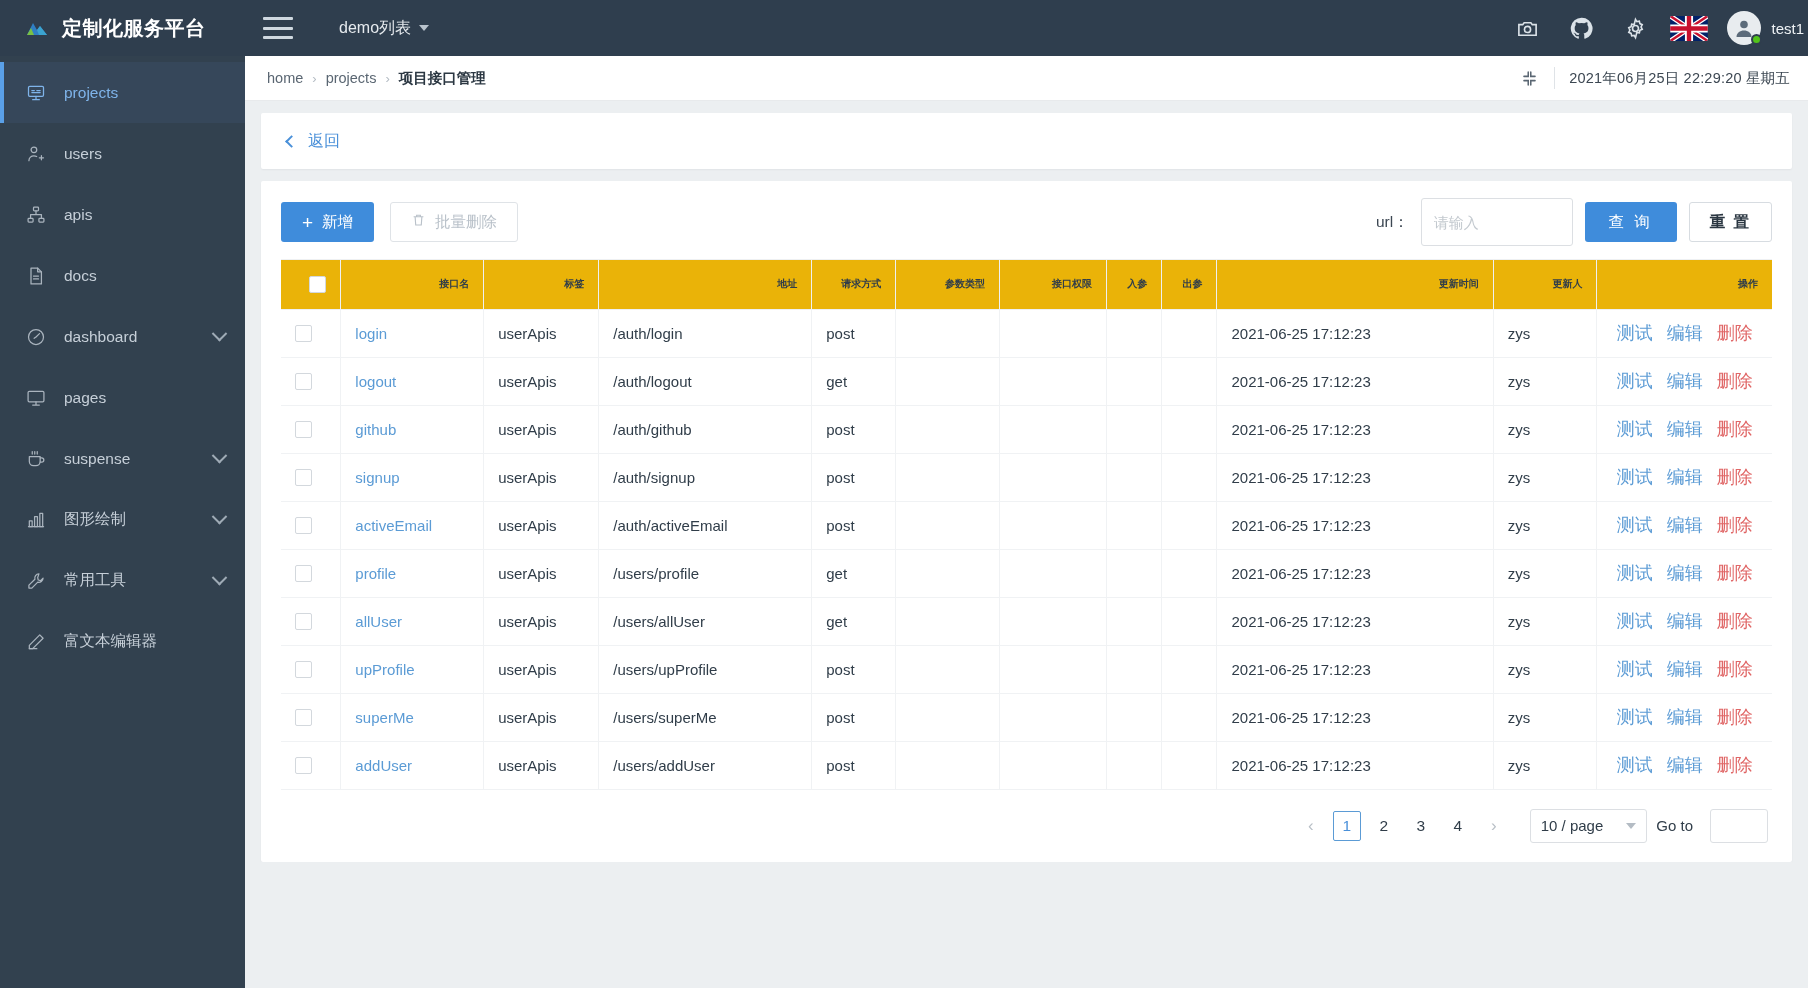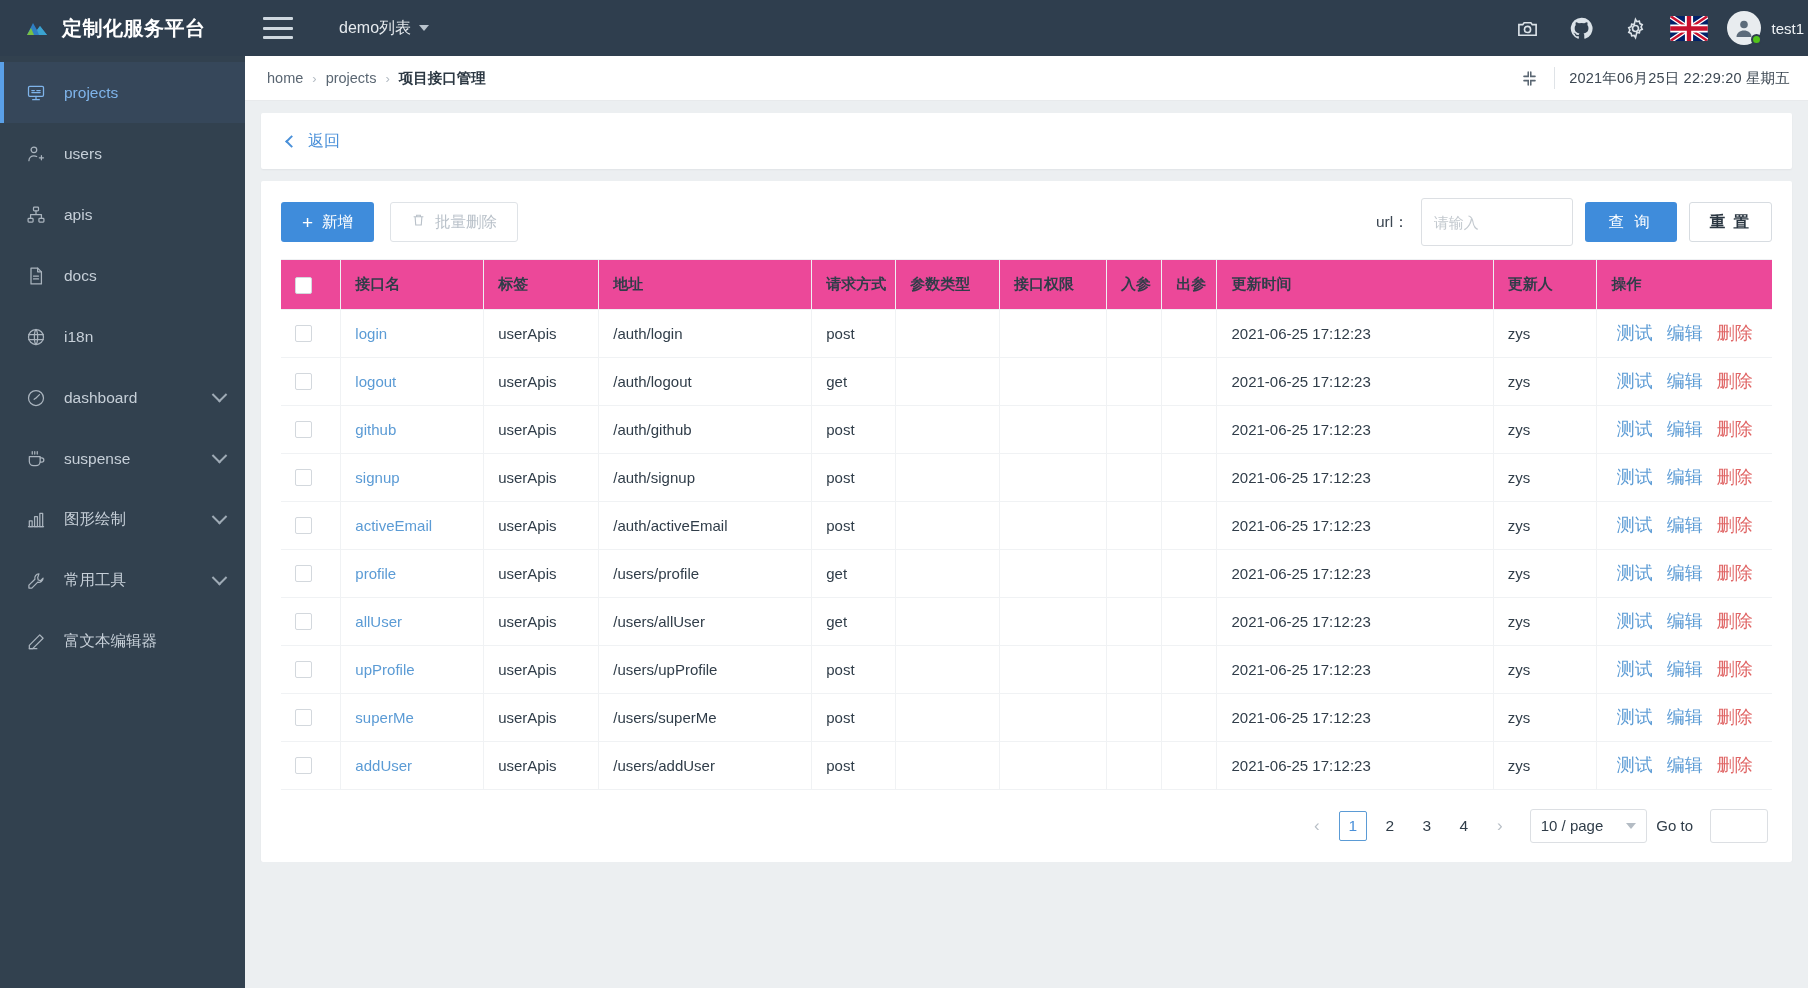--- a/index.html
+++ b/index.html
@@ -160,23 +160,23 @@
     border: 1px solid #dcdfe3; border-radius: 3px;
     padding: 0 12px; font-size: 15px; color: #303d49;
     font-family: inherit; background:#fff; outline: none;
   }
   .txtinput::placeholder { color: #c3c9cf; }
 
   
   .tbl-wrap { border-top: 1px solid #eef0f2; }
   table.grid { width: 100%; border-collapse: collapse; table-layout: fixed; }
   table.grid th {
-    background: #ec4899;
-    color: #303d49; font-weight: 600; font-size: 15px;
-    text-align: left; padding: 0 14px; height: 49px;
+    background: #eab308;
+    color: #303d49; font-weight: 600; font-size: 10px;
+    text-align: right; padding: 0 14px; height: 49px;
     border-bottom: 1px solid #eef0f2;
     border-right: 1px solid #eef0f2;
     white-space: nowrap;
   }
   table.grid th:last-child { border-right: none; }
   table.grid td {
     height: 48px; padding: 0 14px; font-size: 15px; color: #303d49;
     border-bottom: 1px solid #f0f2f4;
     border-right: 1px solid #f0f2f4;
     white-space: nowrap; overflow: hidden; text-overflow: ellipsis;
@@ -215,21 +215,21 @@
   .pg-num {
     min-width: 28px; height: 30px; padding: 0 6px;
     display:flex; align-items:center; justify-content:center;
     font-size: 15.5px; color: #303d49; cursor: pointer; border-radius: 2px;
     border: 1px solid transparent;
   }
   .pg-num.active { border: 1px solid #5b9bd5; color: #4a90d9; }
   .pg-size {
     height: 34px; min-width: 108px; border: 1px solid #dcdfe3; border-radius: 3px;
     display:flex; align-items:center; justify-content: space-between; gap: 23px;
-    padding: 0 10px; font-size: 15px; color: #303d49; cursor:pointer; margin-left: 8px;
+    padding: 0 10px; font-size: 15px; color: #303d49; cursor:pointer; margin-left: 14px;
   }
   .pg-size .cd { width: 0; height: 0; border-left: 5px solid transparent; border-right: 5px solid transparent; border-top: 6px solid #b4bcc4; }
   .pg-goto { font-size: 15px; color: #303d49; }
   .pg-input { width: 58px; height: 34px; border: 1px solid #dcdfe3; border-radius: 3px; margin-left: 8px; background:#fff; outline:none; font-family:inherit; font-size:15px; padding: 0 8px; }
 
   .bottom-strip { height: 14px; background:#eceff1; }
 </style>
 </head>
 <body>
 
@@ -339,34 +339,34 @@
             <path d="M14 2.5V7h4.5"></path>
             <path d="M9 12h6M9 15.5h6"></path>
           </svg>
         </span>
         <span class="lbl">docs</span>
       </div>
       <div class="nav-item">
         <span class="ico">
           <svg width="20" height="20" viewBox="0 0 24 24" fill="none" stroke="#aab4be" stroke-width="1.5" stroke-linejoin="round" stroke-linecap="round">
             <circle cx="12" cy="12" r="9"></circle>
-            <path d="M3.2 9h17.6M3.2 15h17.6M12 3c2.6 2.6 2.6 15.4 0 18M12 3c-2.6 2.6-2.6 15.4 0 18"></path>
-          </svg>
-        </span>
-        <span class="lbl">i18n</span>
-      </div>
-      <div class="nav-item">
-        <span class="ico">
-          <svg width="20" height="20" viewBox="0 0 24 24" fill="none" stroke="#aab4be" stroke-width="1.5" stroke-linejoin="round" stroke-linecap="round">
-            <circle cx="12" cy="12" r="9"></circle>
             <path d="M12 12l4.2-4M12 12l-2.2 1.6"></path>
           </svg>
         </span>
         <span class="lbl">dashboard</span>
         <span class="chev"></span>
+      </div>
+      <div class="nav-item">
+        <span class="ico">
+          <svg width="20" height="20" viewBox="0 0 24 24" fill="none" stroke="#aab4be" stroke-width="1.5" stroke-linejoin="round" stroke-linecap="round">
+            <rect x="2.5" y="4" width="19" height="12.5" rx="1.5"></rect>
+            <path d="M12 16.5v4M8 20.5h8"></path>
+          </svg>
+        </span>
+        <span class="lbl">pages</span>
       </div>
       <div class="nav-item">
         <span class="ico">
           <svg width="20" height="20" viewBox="0 0 24 24" fill="none" stroke="#aab4be" stroke-width="1.5" stroke-linejoin="round" stroke-linecap="round">
             <path d="M4 9h13v6a5 5 0 0 1-5 5H9a5 5 0 0 1-5-5z"></path>
             <path d="M17 10.5h1.8a2.6 2.6 0 0 1 0 5.2H17"></path>
             <path d="M7.5 3v3M10.5 3v3M13.5 3v3"></path>
           </svg>
         </span>
         <span class="lbl">suspense</span>

